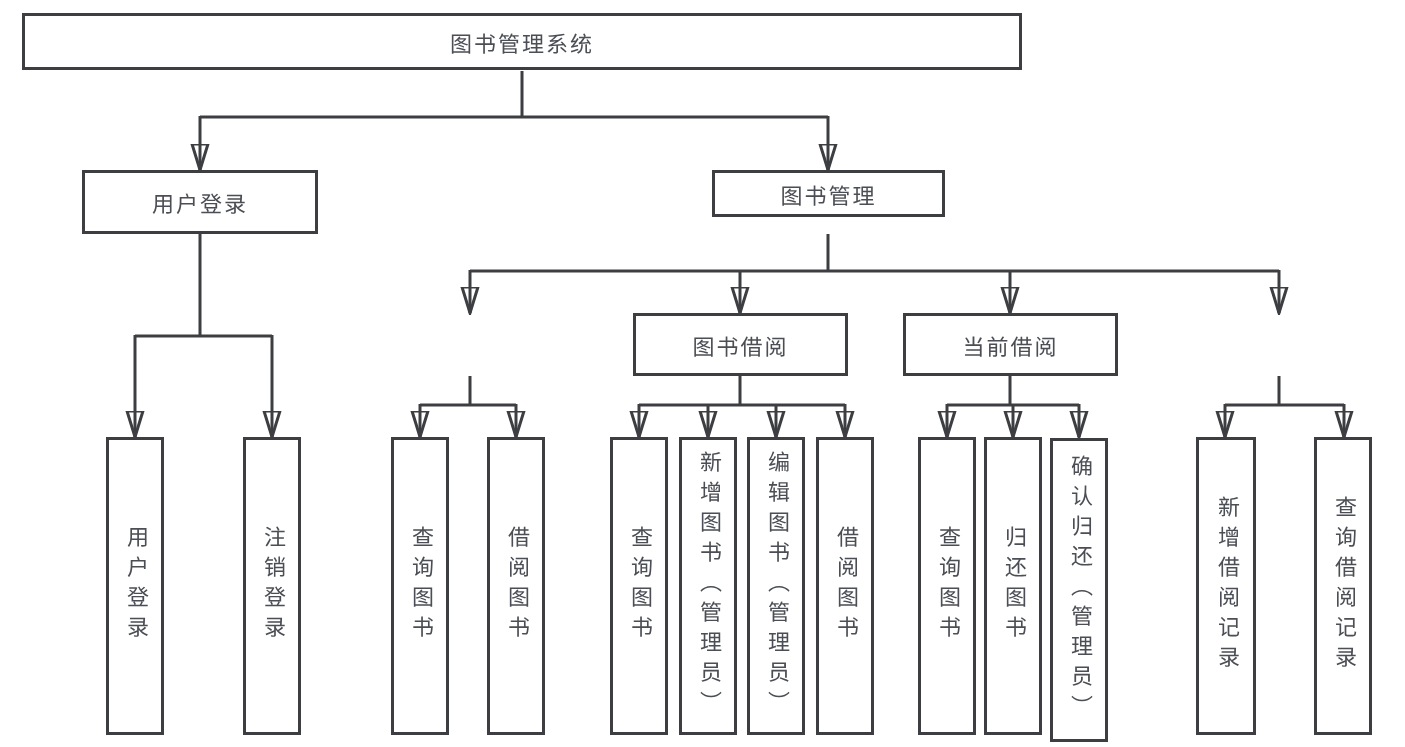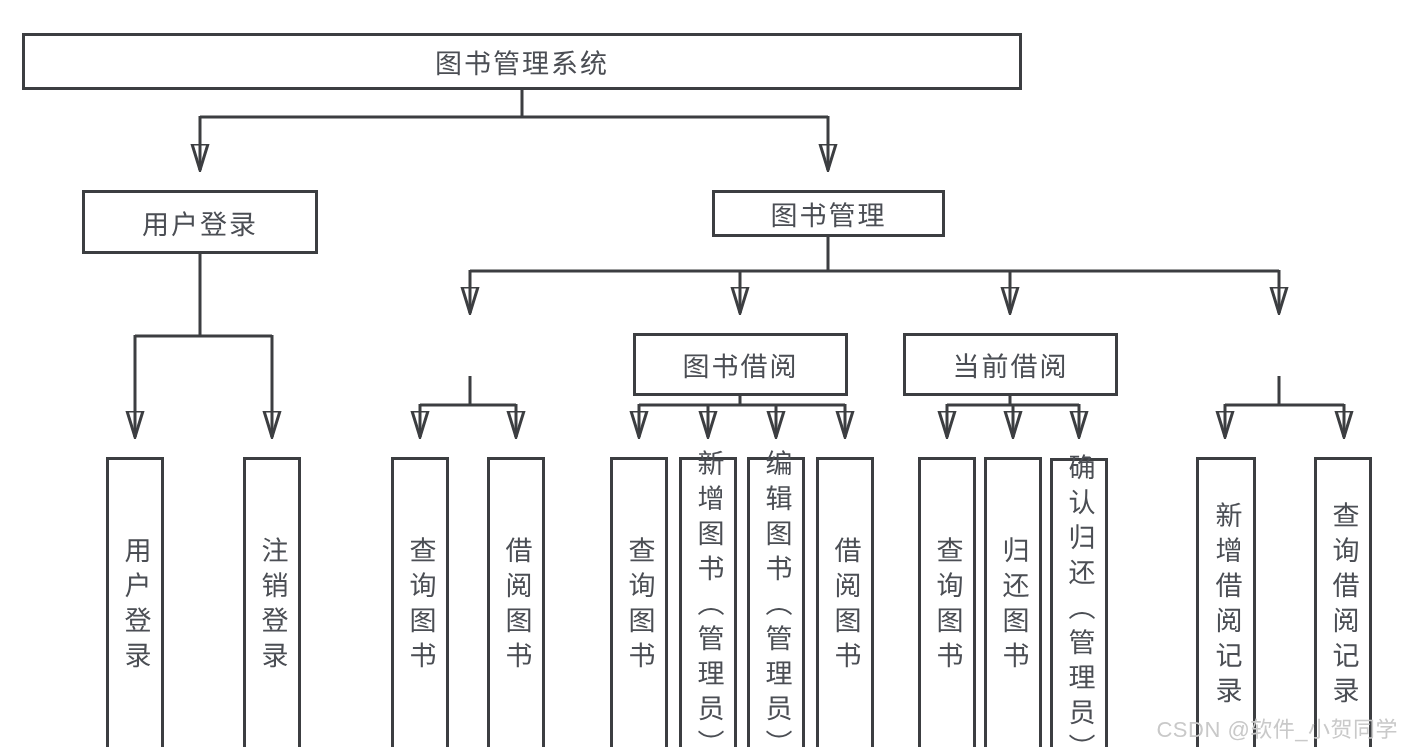--- a/index.html
+++ b/index.html
@@ -19,23 +19,22 @@
     color:var(--text);
   }
   .connectors{position:absolute;left:0;top:0;width:1405px;height:747px;}
   .connectors path,.connectors line{stroke:var(--line);stroke-width:3;fill:none;}
   .box{
     position:absolute;
     box-sizing:border-box;
     border:3px solid var(--line);
     background:var(--box-fill);
     display:flex;align-items:center;justify-content:center;
-    font-size:27px;
+    font-size:22px;
     color:var(--text);
-    margin-top:20px;
   }
   .h{letter-spacing:2px;white-space:nowrap;}
   .v{
     writing-mode:vertical-rl;
     letter-spacing:8px;
     line-height:1;
     white-space:nowrap;
   }
   .watermark{
     position:absolute;
@@ -126,14 +125,13 @@
   <div class="box v" style="left:747px;top:437px;width:58px;height:298px">编辑图书（管理员）</div>
   <div class="box v" style="left:816px;top:437px;width:58px;height:298px">借阅图书</div>
 
   <div class="box v" style="left:918px;top:437px;width:58px;height:298px">查询图书</div>
   <div class="box v" style="left:984px;top:437px;width:58px;height:298px">归还图书</div>
   <div class="box v" style="left:1050px;top:438px;width:58px;height:304px">确认归还（管理员）</div>
 
   <div class="box v" style="left:1196px;top:437px;width:60px;height:298px">新增借阅记录</div>
   <div class="box v" style="left:1314px;top:437px;width:58px;height:298px">查询借阅记录</div>
 
-  <div class="watermark">CSDN @软件_小贺同学</div>
 </div>
 
 </body></html>

